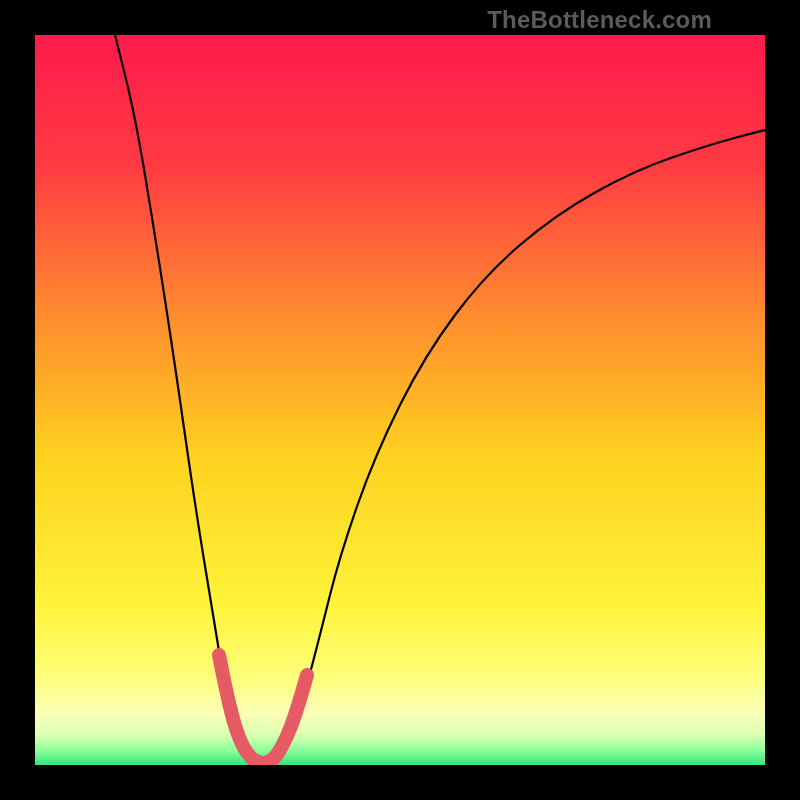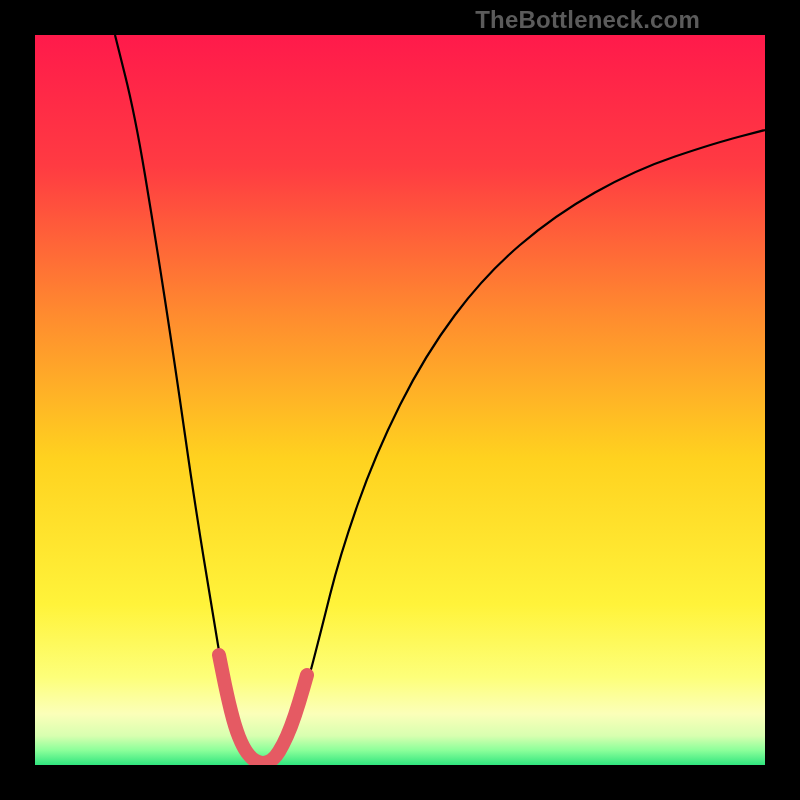--- a/index.html
+++ b/index.html
@@ -9,20 +9,21 @@
     height: 800px;
     overflow: hidden;
     background: #000;
     font-family: Arial, Helvetica, sans-serif;
   }
   .frame {
     position: absolute;
     left: 0; top: 0;
     width: 712px; height: 800px;
     background: #000;
+    padding-left: 12px;
   }
   .plot {
     position: absolute;
     left: 35px;
     top: 35px;
     width: 730px;
     height: 730px;
     overflow: hidden;
   }
   .gradient {

